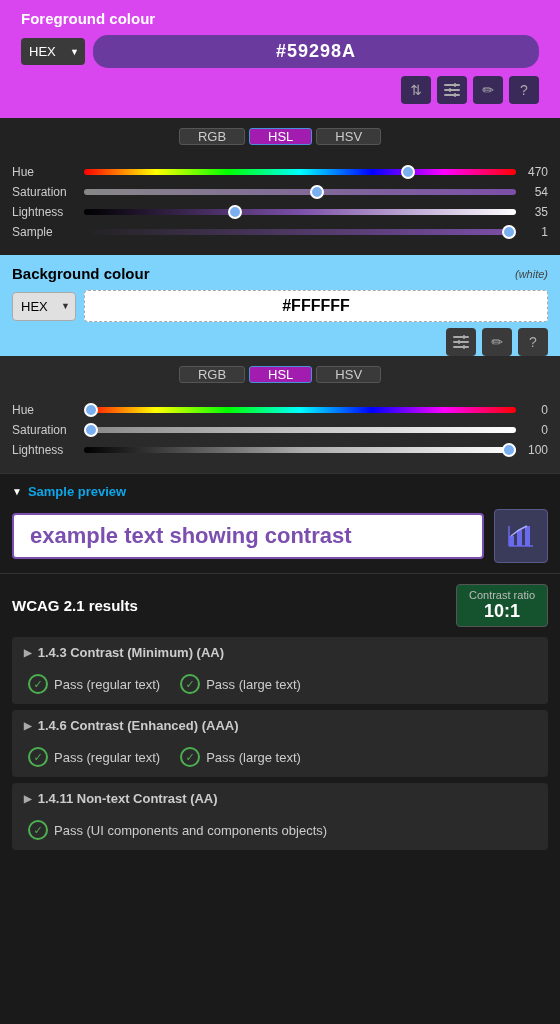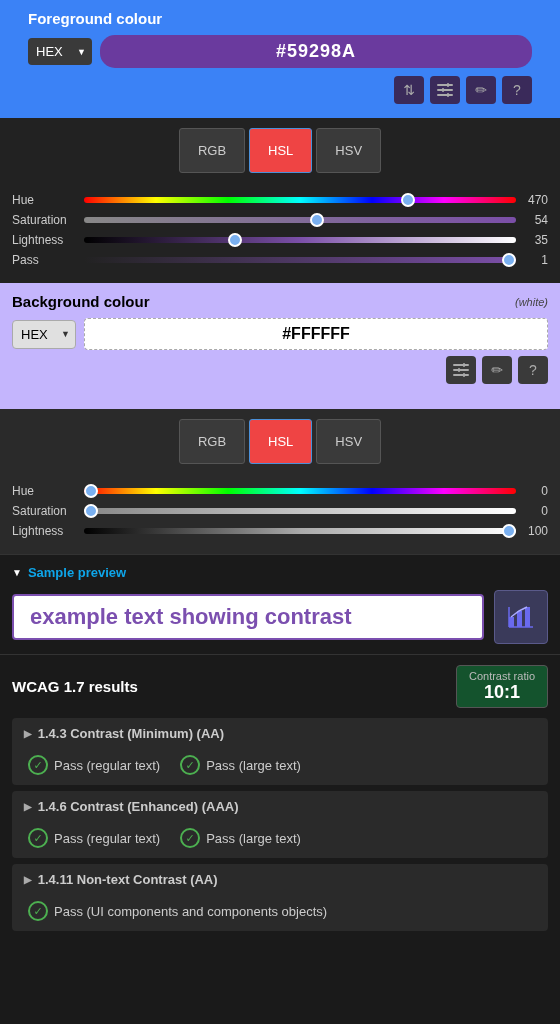--- a/index.html
+++ b/index.html
@@ -7,22 +7,22 @@
       width: 560px;
       min-height: 1024px;
       font-family: Arial, sans-serif;
       font-size: 14px;
       background: #1a1a1a;
       color: #fff;
     }
 
     
     .fg-section {
-      background: #3b82f6;
-      padding: 10px 28px 14px;
+      background: #d946ef;
+      padding: 10px 21px 14px;
     }
     .section-title {
       font-weight: bold;
       font-size: 15px;
       margin-bottom: 8px;
       color: #fff;
     }
     .color-input-row {
       display: flex;
       align-items: center;
@@ -94,27 +94,27 @@
     .tabs-row {
       display: flex;
       justify-content: center;
       gap: 4px;
       margin-bottom: 10px;
     }
     .tab-btn {
       background: #3a3a3a;
       border: 1px solid #555;
       color: #ccc;
-      padding: 14px 18px;
+      padding: 0 18px;
       border-radius: 3px;
       cursor: pointer;
       font-size: 13px;
     }
     .tab-btn.active {
-      background: #ef4444;
+      background: #a21caf;
       border-color: #4a90d9;
       color: #fff;
     }
 
     
     .slider-section {
       background: #222;
       padding: 4px 12px 10px;
     }
     .slider-row {
@@ -155,23 +155,23 @@
     .slider-value {
       width: 32px;
       text-align: right;
       font-size: 12px;
       color: #ccc;
       flex-shrink: 0;
     }
 
     
     .bg-section {
-      background: #c4b5fd;
+      background: #7dd3fc;
       color: #000;
-      padding: 10px 12px 25px;
+      padding: 10px 12px 0;
     }
     .bg-title-row {
       display: flex;
       justify-content: space-between;
       align-items: center;
       margin-bottom: 8px;
     }
     .bg-title {
       font-weight: bold;
       font-size: 15px;
@@ -445,21 +445,21 @@
   <div class="slider-row">
     <span class="slider-label">Lightness</span>
     <div class="slider-track" style="background: linear-gradient(to right, #000, #7b4fa8, #fff);">
       <div class="slider-fill" style="width:35%; background: transparent;"></div>
       <div class="slider-thumb" style="left: calc(35% - 7px);"></div>
     </div>
     <span class="slider-value">35</span>
   </div>
 
   <div class="slider-row">
-    <span class="slider-label">Pass</span>
+    <span class="slider-label">Sample</span>
     <div class="slider-track" style="background: linear-gradient(to right, transparent, #7b4fa8);">
       <div class="slider-fill" style="width:100%; background: transparent;"></div>
       <div class="slider-thumb" style="left: calc(100% - 14px);"></div>
     </div>
     <span class="slider-value">1</span>
   </div>
 </div>
 
 <div class="bg-section">
   <div class="bg-title-row">
@@ -546,21 +546,21 @@
         <polyline points="4,14 12,8 20,4" stroke="#aaaaff" stroke-width="1.5" fill="none"></polyline>
         <line x1="2" y1="24" x2="26" y2="24" stroke="#6a6aee" stroke-width="1.5"></line>
         <line x1="2" y1="4" x2="2" y2="24" stroke="#6a6aee" stroke-width="1.5"></line>
       </svg>
     </button>
   </div>
 </div>
 
 <div class="wcag-section">
   <div class="wcag-header">
-    <span class="wcag-title">WCAG 1.7 results</span>
+    <span class="wcag-title">WCAG 2.1 results</span>
     <div class="contrast-ratio-box">
       <span style="font-size:11px; color:#bbb; display:block;">Contrast ratio</span>
       <span class="contrast-ratio-value">10:1</span>
     </div>
   </div>
 
   <div class="wcag-criterion">
     <div class="wcag-criterion-header">
       <span class="arrow">▶</span>
       <span>1.4.3 Contrast (Minimum) (AA)</span>

